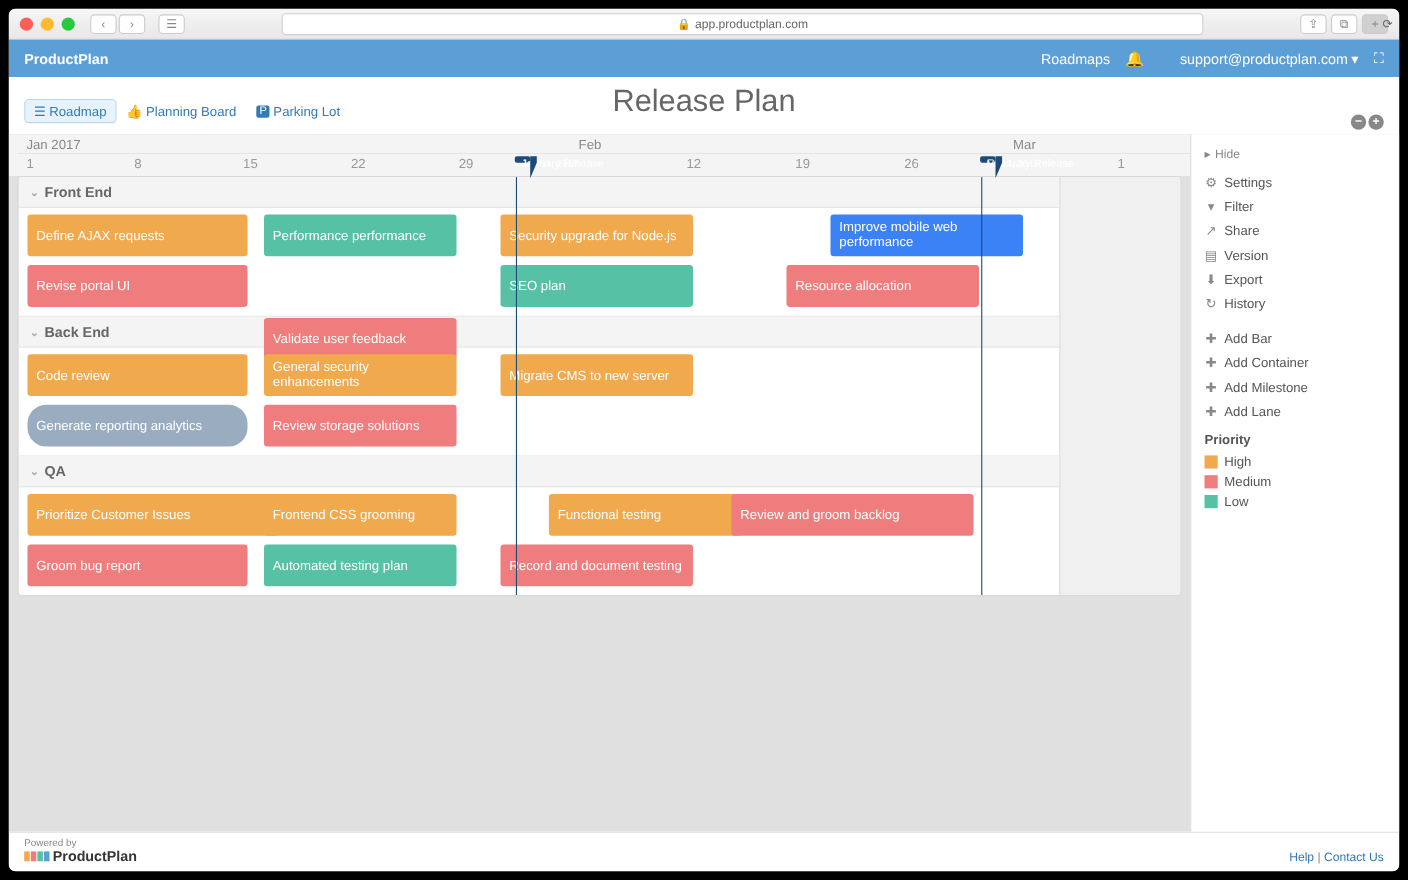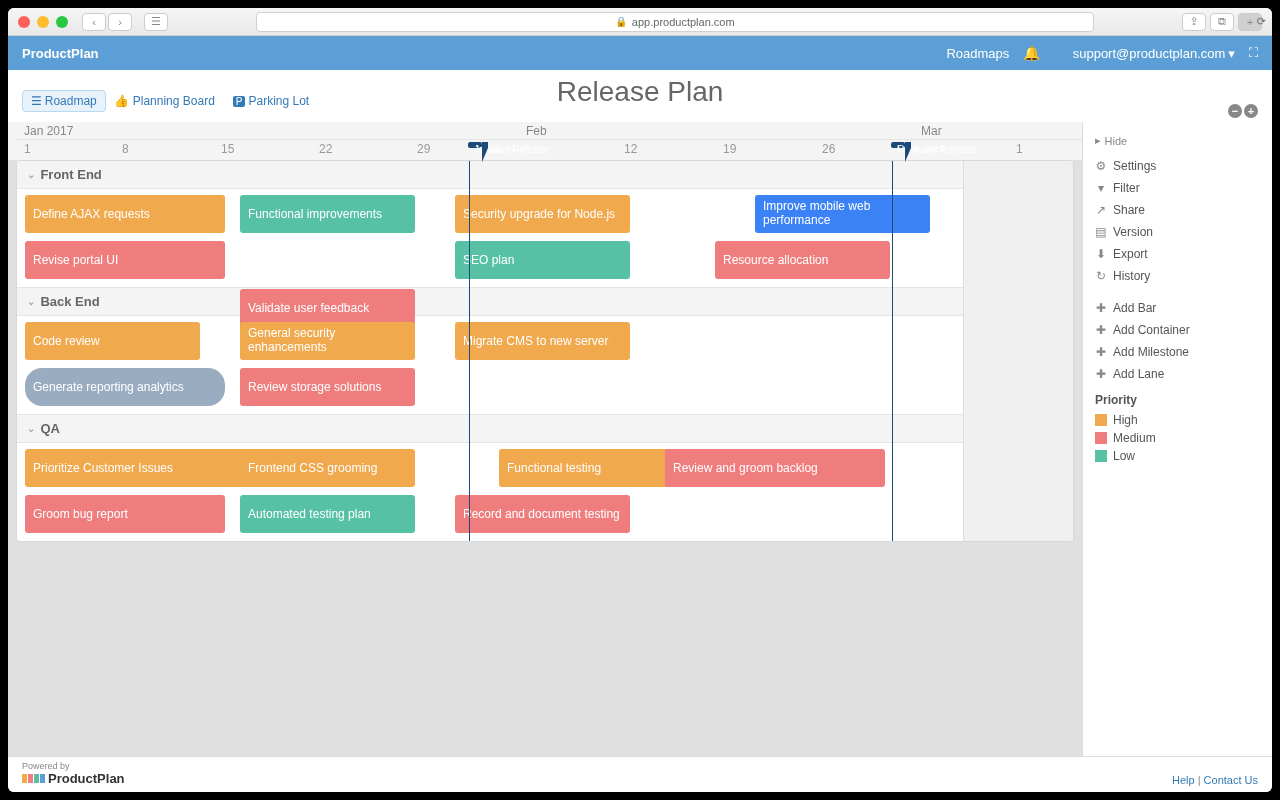--- a/index.html
+++ b/index.html
@@ -173,40 +173,40 @@
             <div class="milestone-line" style="left:875px;"></div>
             <div class="end-col"></div>
           <div class="lane">
                 <div class="lane-header">
                   <span class="chevron">⌄</span>
                   <span>Front End</span>
                 </div>
                 <div class="lane-body">
                   <div class="bar-row">
                     <div class="bar" style="left: 8px; width: 200px; background: rgb(241, 169, 78);">Define AJAX requests</div>
-                    <div class="bar" style="left: 223px; width: 175px; background: rgb(87, 193, 165);">Functional improvements</div>
+                    <div class="bar" style="left: 223px; width: 175px; background: rgb(87, 193, 165);">Performance performance</div>
                     <div class="bar" style="left: 438px; width: 175px; background: rgb(241, 169, 78);">Security upgrade for Node.js</div>
                     <div class="bar two-line" style="left: 738px; width: 175px; background: #3b82f6;">Improve mobile web performance</div>
                   </div>
                   <div class="bar-row">
                     <div class="bar" style="left: 8px; width: 200px; background: rgb(240, 125, 125);">Revise portal UI</div>
                     <div class="bar" style="left: 223px; width: 175px; background: rgb(240, 125, 125); margin-top: 48px;">Validate user feedback</div>
                     <div class="bar" style="left: 438px; width: 175px; background: rgb(87, 193, 165);">SEO plan</div>
                     <div class="bar" style="left: 698px; width: 175px; background: rgb(240, 125, 125);">Resource allocation</div>
                   </div>
                 </div>
               </div>
               <div class="lane">
                 <div class="lane-header">
                   <span class="chevron">⌄</span>
                   <span>Back End</span>
                 </div>
                 <div class="lane-body">
                   <div class="bar-row">
-                    <div class="bar" style="left: 8px; width: 175px; background: rgb(241, 169, 78);">Code review</div>
+                    <div class="bar" style="left: 8px; width: 200px; background: rgb(241, 169, 78);">Code review</div>
                     <div class="bar two-line" style="left: 223px; width: 175px; background: rgb(241, 169, 78);">General security enhancements</div>
                     <div class="bar" style="left: 438px; width: 175px; background: rgb(241, 169, 78);">Migrate CMS to new server</div>
                   </div>
                   <div class="bar-row">
                     <div class="bar" style="left: 8px; width: 200px; background: rgb(154, 172, 192); border-radius: 17px;">Generate reporting analytics</div>
                     <div class="bar" style="left: 223px; width: 175px; background: rgb(240, 125, 125);">Review storage solutions</div>
                   </div>
                 </div>
               </div>
               <div class="lane">

